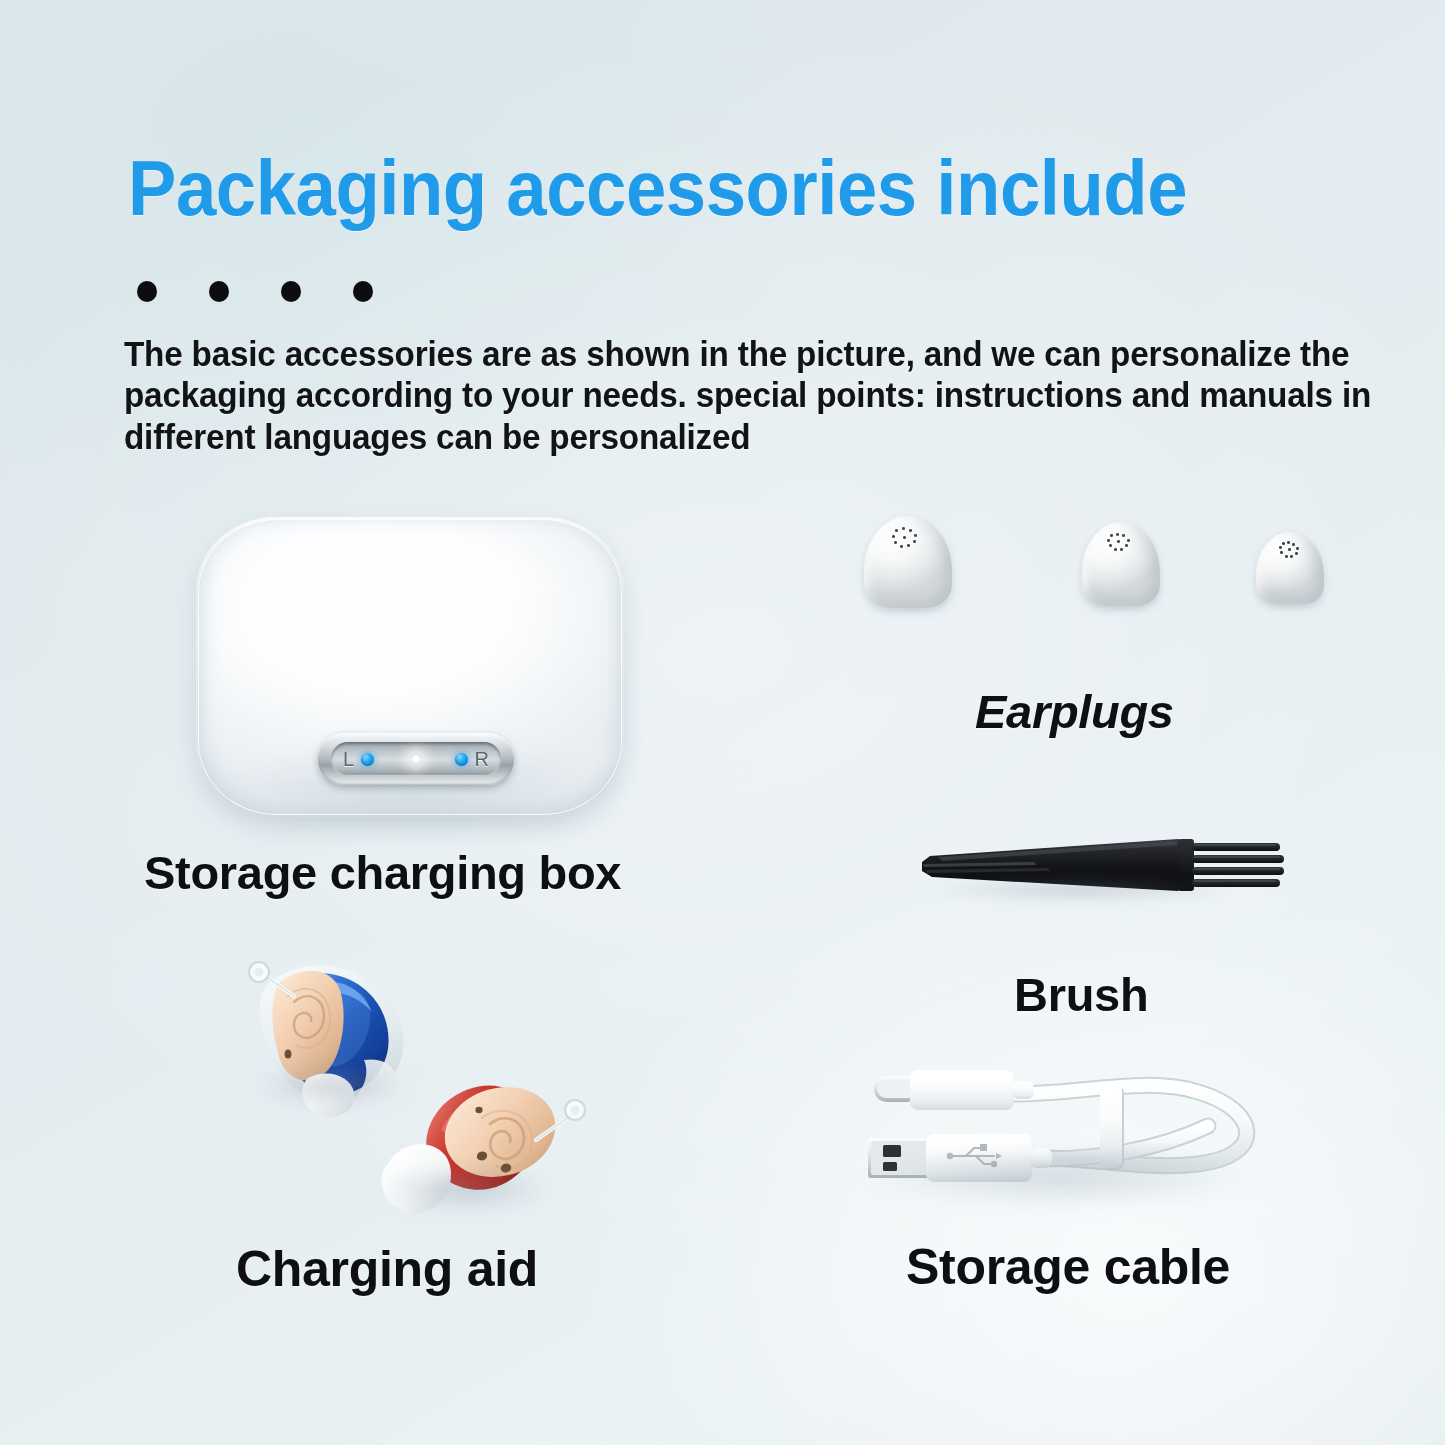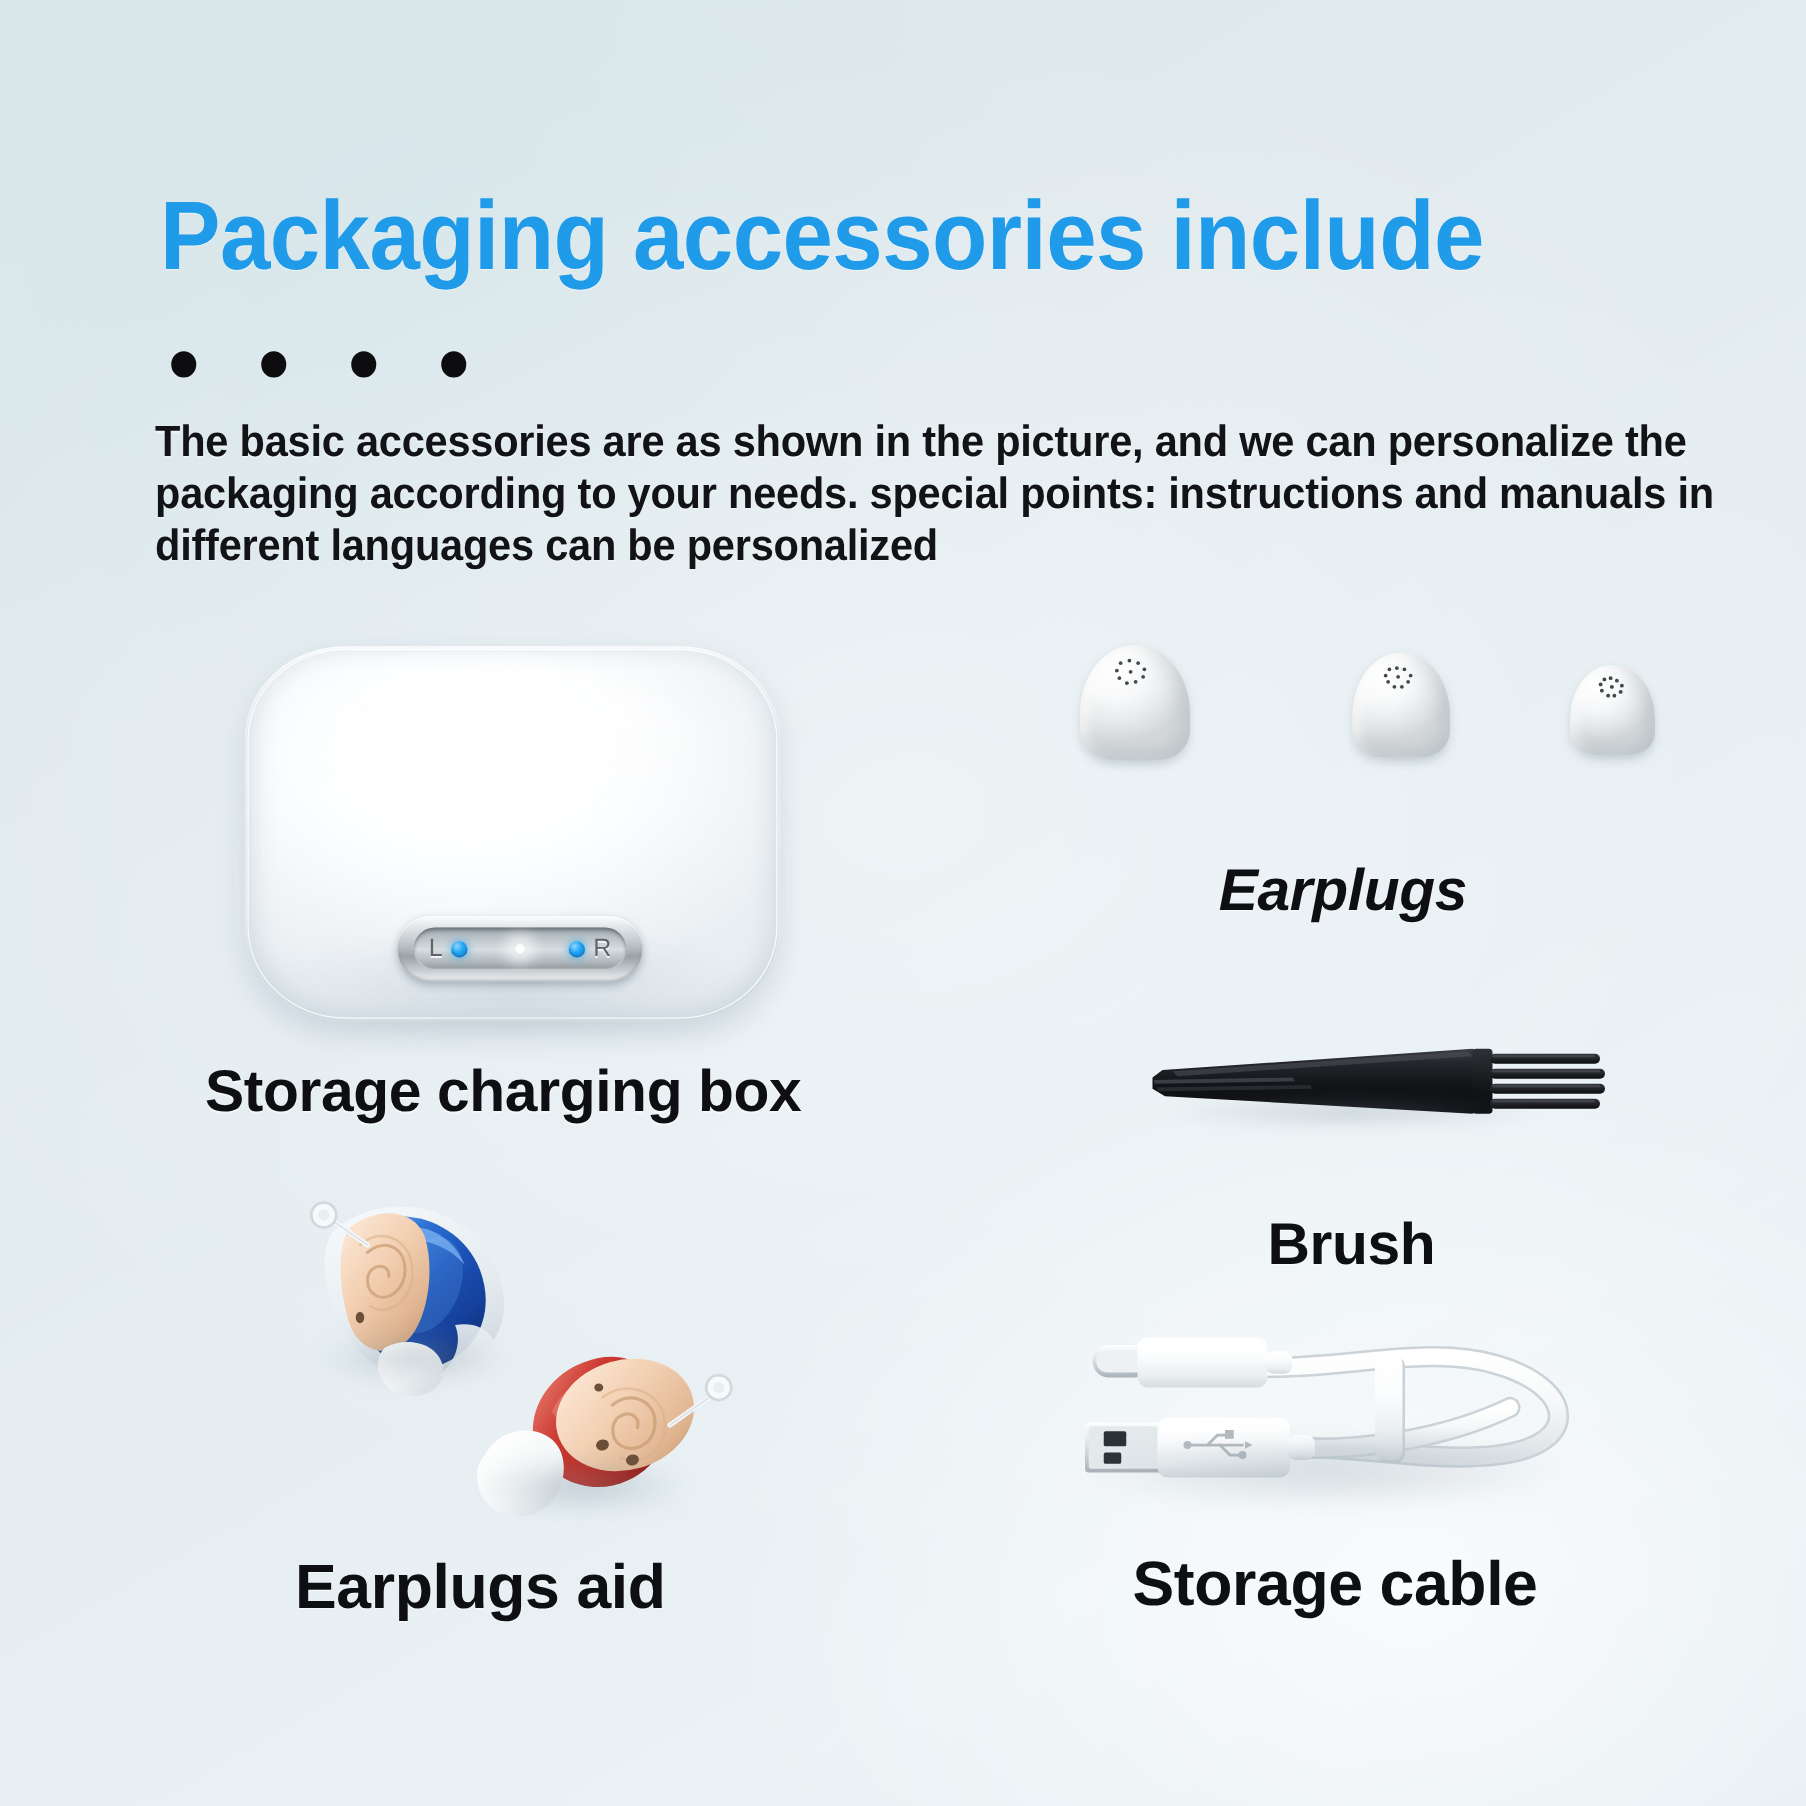--- a/index.html
+++ b/index.html
@@ -46,21 +46,21 @@
     transform:scaleX(0.95); transform-origin:left top;
     text-shadow:0 1px 0 rgba(255,255,255,0.45);
   }
 
   
   .label {
     position:absolute; font-weight:bold; color:#0e0f12;
     white-space:nowrap; letter-spacing:-0.3px;
     text-shadow:0 1px 1px rgba(255,255,255,0.6);
   }
-  #label-box      { left:164px;  top:845px;  font-size:47px; }
+  #label-box      { left:144px;  top:845px;  font-size:47px; }
   #label-earplugs { left:975px;  top:684px;  font-size:47px;font-style:italic; }
   #label-brush    { left:1014px; top:967px;  font-size:47px; }
   #label-hearing  { left:236px;  top:1240px; font-size:50px; }
   #label-cable    { left:906px;  top:1238px; font-size:50px; }
 
   
   #charge-box {
     position:absolute; left:196px; top:517px; width:428px; height:303px;
   }
   .box-shadow {
@@ -425,21 +425,21 @@
       <ellipse cx="142" cy="110" rx="5.2" ry="4.4" fill="#6b4f36" transform="rotate(-16 142 110)"></ellipse>
 
       <path d="M172,82 L206,58" stroke="#f4f7f9" stroke-width="4" stroke-linecap="round"></path>
       <path d="M172,82 L206,58" stroke="#c9d4da" stroke-width="1.2" stroke-linecap="round" opacity="0.7"></path>
       <circle cx="211" cy="52" r="10" fill="#f7fafb" stroke="#cfd9de" stroke-width="2.2"></circle>
       <circle cx="211" cy="52" r="4.5" fill="#e8eef1"></circle>
     </svg>
   </div>
 </div>
 
-<div class="label" id="label-hearing">Earplugs aid</div>
+<div class="label" id="label-hearing">Charging aid</div>
 
 <div id="cable">
   <div class="cb-shadow"></div>
 
   <svg width="450" height="180" viewBox="0 0 450 180">
     <defs>
       <linearGradient id="cordG" x1="0" y1="0" x2="0" y2="1">
         <stop offset="0%" stop-color="#ffffff"></stop>
         <stop offset="45%" stop-color="#f6f8f9"></stop>
         <stop offset="100%" stop-color="#dde3e6"></stop>

